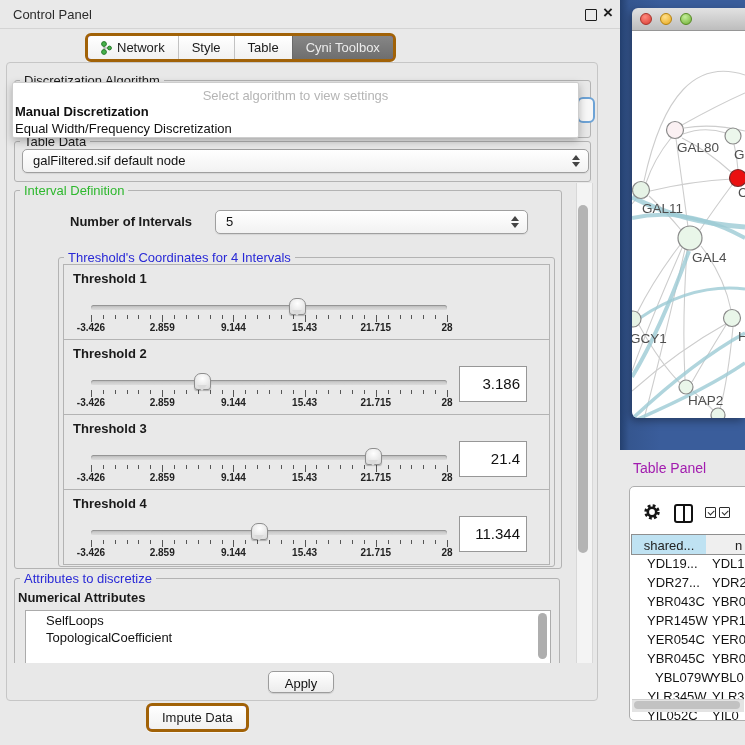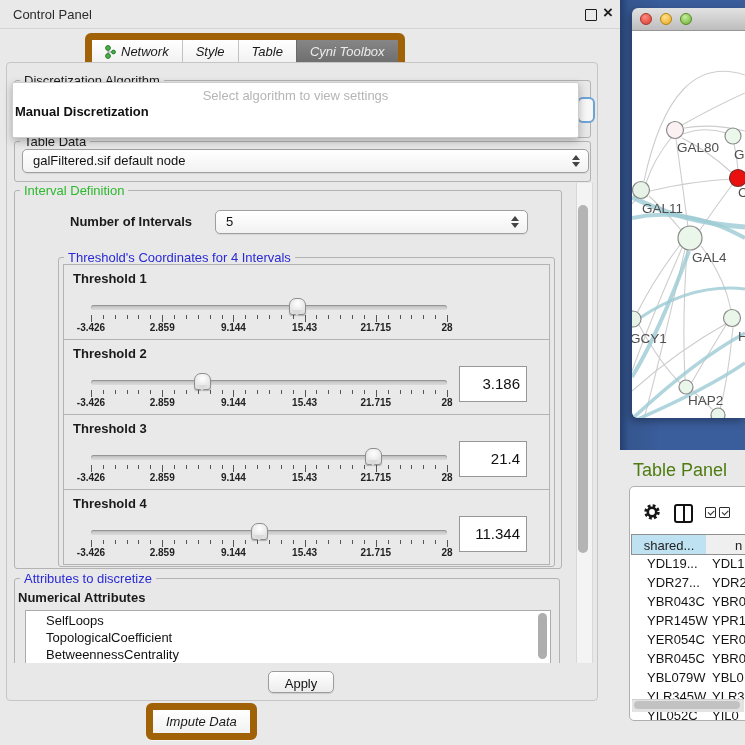--- a/index.html
+++ b/index.html
@@ -5,21 +5,21 @@
   html,body{margin:0;padding:0;}
   body{width:745px;height:745px;position:relative;overflow:hidden;
        font-family:"Liberation Sans", sans-serif;background:#e9e9e9;-webkit-font-smoothing:antialiased;}
   .abs{position:absolute;}
   
   #cp-titlebar{left:0;top:0;width:620px;height:28px;border-bottom:1px solid #d4d4d4;background:#e9e9e9;}
   #cp-title{left:13px;top:7px;font-size:13px;color:#2b2b2b;}
   #float-icon{left:585px;top:9px;width:10px;height:10px;border:1.5px solid #1d1d1d;border-radius:1px;}
   #close-icon{left:603px;top:3px;font-size:17px;font-weight:bold;color:#1d1d1d;}
   
-  .segbar{display:flex;border:7px solid #a16207;border-radius:6px;overflow:hidden;background:#6d28d9;height:23px;box-shadow:0 1px 0 rgba(255,255,255,.6);font-style:italic;}
+  .segbar{display:flex;border:3px solid #a16207;border-radius:6px;overflow:hidden;background:#6d28d9;height:23px;box-shadow:0 1px 0 rgba(255,255,255,.6);}
   .seg{display:flex;align-items:center;gap:5px;padding:0 13px;font-size:13px;color:#1a1a1a;
        background:linear-gradient(#ffffff,#f1f1f1);border-left:1px solid #c2c2c2;white-space:nowrap;cursor:default;}
   .seg:first-child{border-left:none;}
   .seg.sel{background:linear-gradient(#868686,#6e6e6e);color:#ececec;border-left-color:#6a6a6a;}
   #top-tabs{left:85px;top:33px;}
   #bottom-tabs{left:146px;top:703px;}
   
   #cp-content{left:6px;top:62px;width:590px;height:637px;border:1px solid #c6c6c6;border-radius:4px;background:#e8e8e8;}
   .groupbox{position:absolute;border:1px solid #b3b3b3;border-radius:3px;}
   .grouptitle{position:absolute;font-size:13px;background:#e8e8e8;padding:0 4px;white-space:nowrap;}
@@ -64,21 +64,21 @@
   
   #apply-btn{left:268px;top:671px;width:66px;height:22px;border:1px solid #9c9c9c;border-radius:5px;
              background:linear-gradient(#ffffff,#ececec);font-size:13px;color:#111;text-align:center;line-height:21px;box-shadow:0 1px 1px rgba(0,0,0,.12);}
   
   #desktop{left:620px;top:0;width:125px;height:450px;background:linear-gradient(90deg,#24406f 0px,#35568f 9px,#3a5d9b 40px);}
   #netwin{left:632px;top:8px;width:113px;height:410px;border-radius:6px 0 0 6px;box-shadow:-2px 3px 8px rgba(0,0,0,.35);}
   #netwin-titlebar{left:0;top:0;width:113px;height:22px;border-radius:6px 0 0 0;
                    background:linear-gradient(#e2e2e2,#bdbdbd);border-bottom:1px solid #969696;}
   .light{position:absolute;top:5px;width:12px;height:12px;border-radius:50%;}
   #netcanvas{left:0;top:23px;width:113px;height:387px;background:#fff;border-radius:0 0 0 6px;overflow:hidden;}
-  #table-panel-title{left:633px;top:460px;font-size:18px;color:#4d7c0f;}
+  #table-panel-title{left:633px;top:460px;font-size:14px;color:#a21caf;}
   #tp-body{left:629px;top:486px;width:116px;height:233px;background:#fff;border:1px solid #aeaeae;border-radius:5px 0 0 5px;overflow:hidden;}
   
   #split-icon{left:674px;top:504px;width:15px;height:15px;border:2px solid #111;border-radius:3px;}
   #split-icon:after{content:"";position:absolute;left:6.5px;top:0;width:2px;height:15px;background:#111;}
   .cbx{position:absolute;width:9px;height:9px;border:1.5px solid #2b2b2b;border-radius:1px;}
   .cbx:after{content:"";position:absolute;left:2px;top:2px;width:5px;height:2.5px;border-left:1.5px solid #2b2b2b;border-bottom:1.5px solid #2b2b2b;transform:rotate(-45deg);}
   
   .hcell{position:absolute;top:534px;height:21px;font-size:13px;color:#222;line-height:21px;border:1px solid #8f8f8f;box-sizing:border-box;}
   .trow-c1{position:absolute;left:631px;width:76px;font-size:13px;color:#141414;padding-left:16px;box-sizing:border-box;}
   .trow-c2{position:absolute;left:712px;width:60px;font-size:13px;color:#141414;white-space:nowrap;}
@@ -315,38 +315,38 @@
       </div>
     </div>
 
   <div class="groupbox" style="left:0;top:395px;width:544px;height:120px;"></div>
   <div class="grouptitle gt-blue" style="left:6px;top:388px;">Attributes to discretize</div>
   <div style="position:absolute;left:4px;top:407px;font-size:13px;font-weight:bold;color:#1a1a1a;">Numerical Attributes</div>
   <div class="abs" id="attr-list" style="left:11px;top:427px;">
     <div id="attr-scroll"></div>
   <div class="attritem" style="top: 2px;">SelfLoops</div>
       <div class="attritem" style="top: 19px;">TopologicalCoefficient</div>
-      <div class="attritem" style="top: 36px;">BetweennessCentrality</div>
     </div>
 </div>
 
 <div class="abs" id="v-scroll-track"></div>
 <div class="abs" id="v-scroll-thumb"></div>
 
 <button class="abs" id="apply-btn">Apply</button>
 
 <div class="abs segbar" id="bottom-tabs">
     <div class="seg">
       <span>Impute Data</span>
     </div>
   </div>
 
 <div class="abs" id="algo-popup">
   <div class="ph">Select algorithm to view settings</div>
 <div class="popitem b" style="top: 21px;">Manual Discretization</div>
+    <div class="popitem" style="top: 38px;">Equal Width/Frequency Discretization</div>
   </div>
 
 <div class="abs" id="desktop"></div>
 <div class="abs" id="netwin">
   <div class="abs" id="netwin-titlebar">
     <span class="light" style="left:8px;background:radial-gradient(circle at 40% 30%,#ff8a7e,#d93b32);border:1px solid #a8342c;box-sizing:border-box;"></span>
     <span class="light" style="left:28px;background:radial-gradient(circle at 40% 30%,#ffe08a,#e8a81f);border:1px solid #b5830f;box-sizing:border-box;"></span>
     <span class="light" style="left:48px;background:radial-gradient(circle at 40% 30%,#c4ef9a,#6fae35);border:1px solid #568a24;box-sizing:border-box;"></span>
   </div>
   <div class="abs" id="netcanvas">
@@ -419,21 +419,21 @@
     <div class="trow-c1" style="top: 575px;">YDR27...</div>
     <div class="trow-c2" style="top: 575px;">YDR2</div>
     <div class="trow-c1" style="top: 594px;">YBR043C</div>
     <div class="trow-c2" style="top: 594px;">YBR0</div>
     <div class="trow-c1" style="top: 613px;">YPR145W</div>
     <div class="trow-c2" style="top: 613px;">YPR1</div>
     <div class="trow-c1" style="top: 632px;">YER054C</div>
     <div class="trow-c2" style="top: 632px;">YER0</div>
     <div class="trow-c1" style="top: 651px;">YBR045C</div>
     <div class="trow-c2" style="top: 651px;">YBR0</div>
-    <div class="trow-c1" style="top: 670px;">YBL079W</div>
+    <div class="trow-c1" style="top: 670px; margin-left: 8px;">YBL079W</div>
     <div class="trow-c2" style="top: 670px;">YBL0</div>
-    <div class="trow-c1" style="top: 689px;">YLR345W</div>
+    <div class="trow-c1" style="top: 689px; text-align: center;">YLR345W</div>
     <div class="trow-c2" style="top: 689px;">YLR3</div>
     <div class="trow-c1" style="top: 708px;">YIL052C</div>
     <div class="trow-c2" style="top: 708px;">YIL0</div>
   </div>
 <div class="abs" id="h-scroll"></div>
 <div class="abs" id="h-scroll-thumb"></div>
 
 </body></html>

